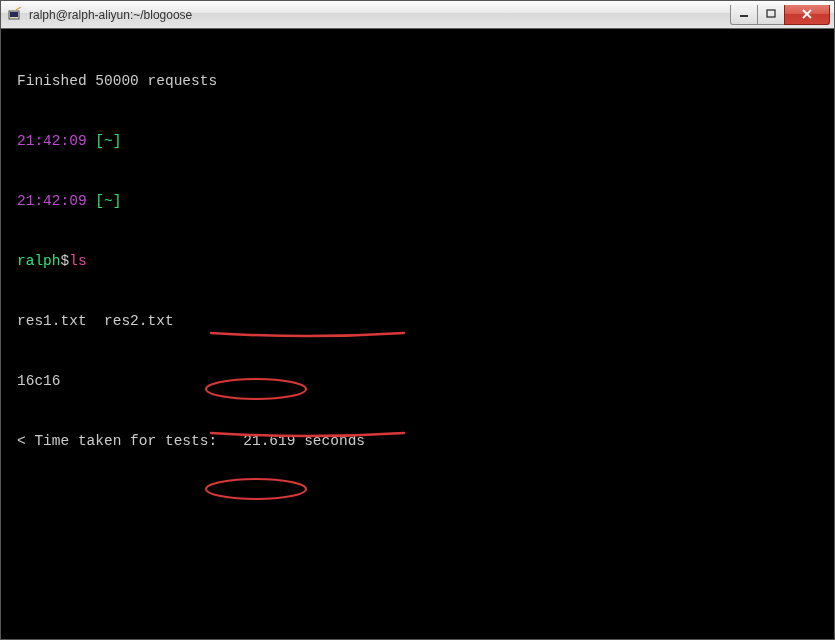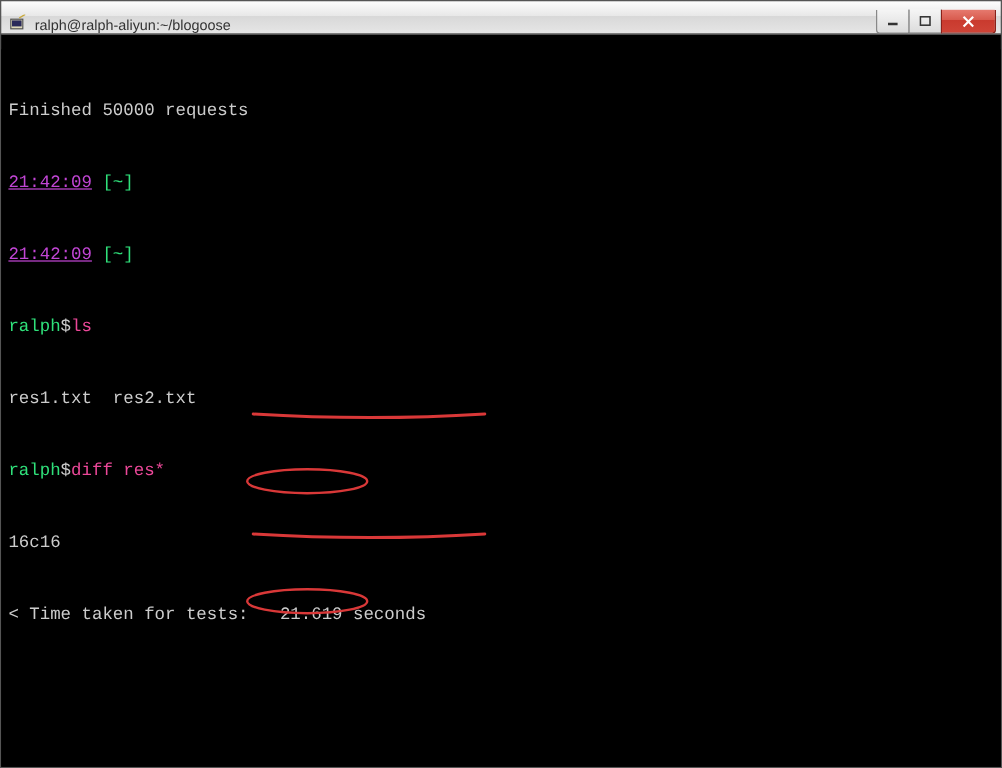--- a/index.html
+++ b/index.html
@@ -16,21 +16,21 @@
       height: 640px;
       border: 1px solid #555;
       background: #000;
       display: flex;
       flex-direction: column;
     }
     .titlebar {
       height: 28px;
       background: linear-gradient(to bottom, #fdfdfd 0%, #e8e8e8 45%, #d8d8d8 46%, #e6e6e6 100%);
       display: flex;
-      align-items: flex-end;
+      align-items: center;
       border-bottom: 1px solid #666;
       position: relative;
     }
     .titlebar-icon {
       width: 16px;
       height: 16px;
       margin-left: 6px;
       margin-right: 6px;
       display: flex;
       align-items: center;
@@ -70,29 +70,28 @@
       border-color: #8a2018;
       border-bottom-right-radius: 3px;
       font-size: 12px;
       font-weight: bold;
     }
     .win-btn svg { display:block; }
     .terminal {
       flex: 1;
       background: #000;
       color: #cccccc;
-      padding: 2px 6px 2px 6px;
+      padding: 2px 6px 2px 16px;
       overflow: hidden;
       line-height: 20px;
       white-space: pre;
       position: relative;
-      margin-top: 12px;
     }
     .line { display: block; white-space: pre; }
-    .time { color: #c346d6; text-decoration: underline; }
+    .time { color: #c346d6; }
     .tilde { color: #2fe07a; }
     .prompt-user { color: #2fe07a; }
     .dollar { color: #cccccc; }
     .cmd { color: #ec4899; }
     .annot {
       position: absolute;
       pointer-events: none;
     }
   </style>
 </head>
@@ -127,21 +126,20 @@
       </div>
     </div>
   </div>
 
   <div class="terminal">
     <span class="line">Finished 50000 requests</span>
     <span class="line"><span class="time">21:42:09</span><span class="tilde"> [~]</span></span>
     <span class="line"><span class="time">21:42:09</span><span class="tilde"> [~]</span></span>
     <span class="line"><span class="prompt-user">ralph</span><span class="dollar">$</span><span class="cmd">ls</span></span>
     <span class="line">res1.txt  res2.txt</span>
-    <span class="line"><span class="prompt-user">ralph</span><span class="dollar">$</span><span class="cmd">diff res*</span></span>
     <span class="line">16c16</span>
     <span class="line">&lt; Time taken for tests:   21.619 seconds</span>
     
     
     
     
     
     
     
     

